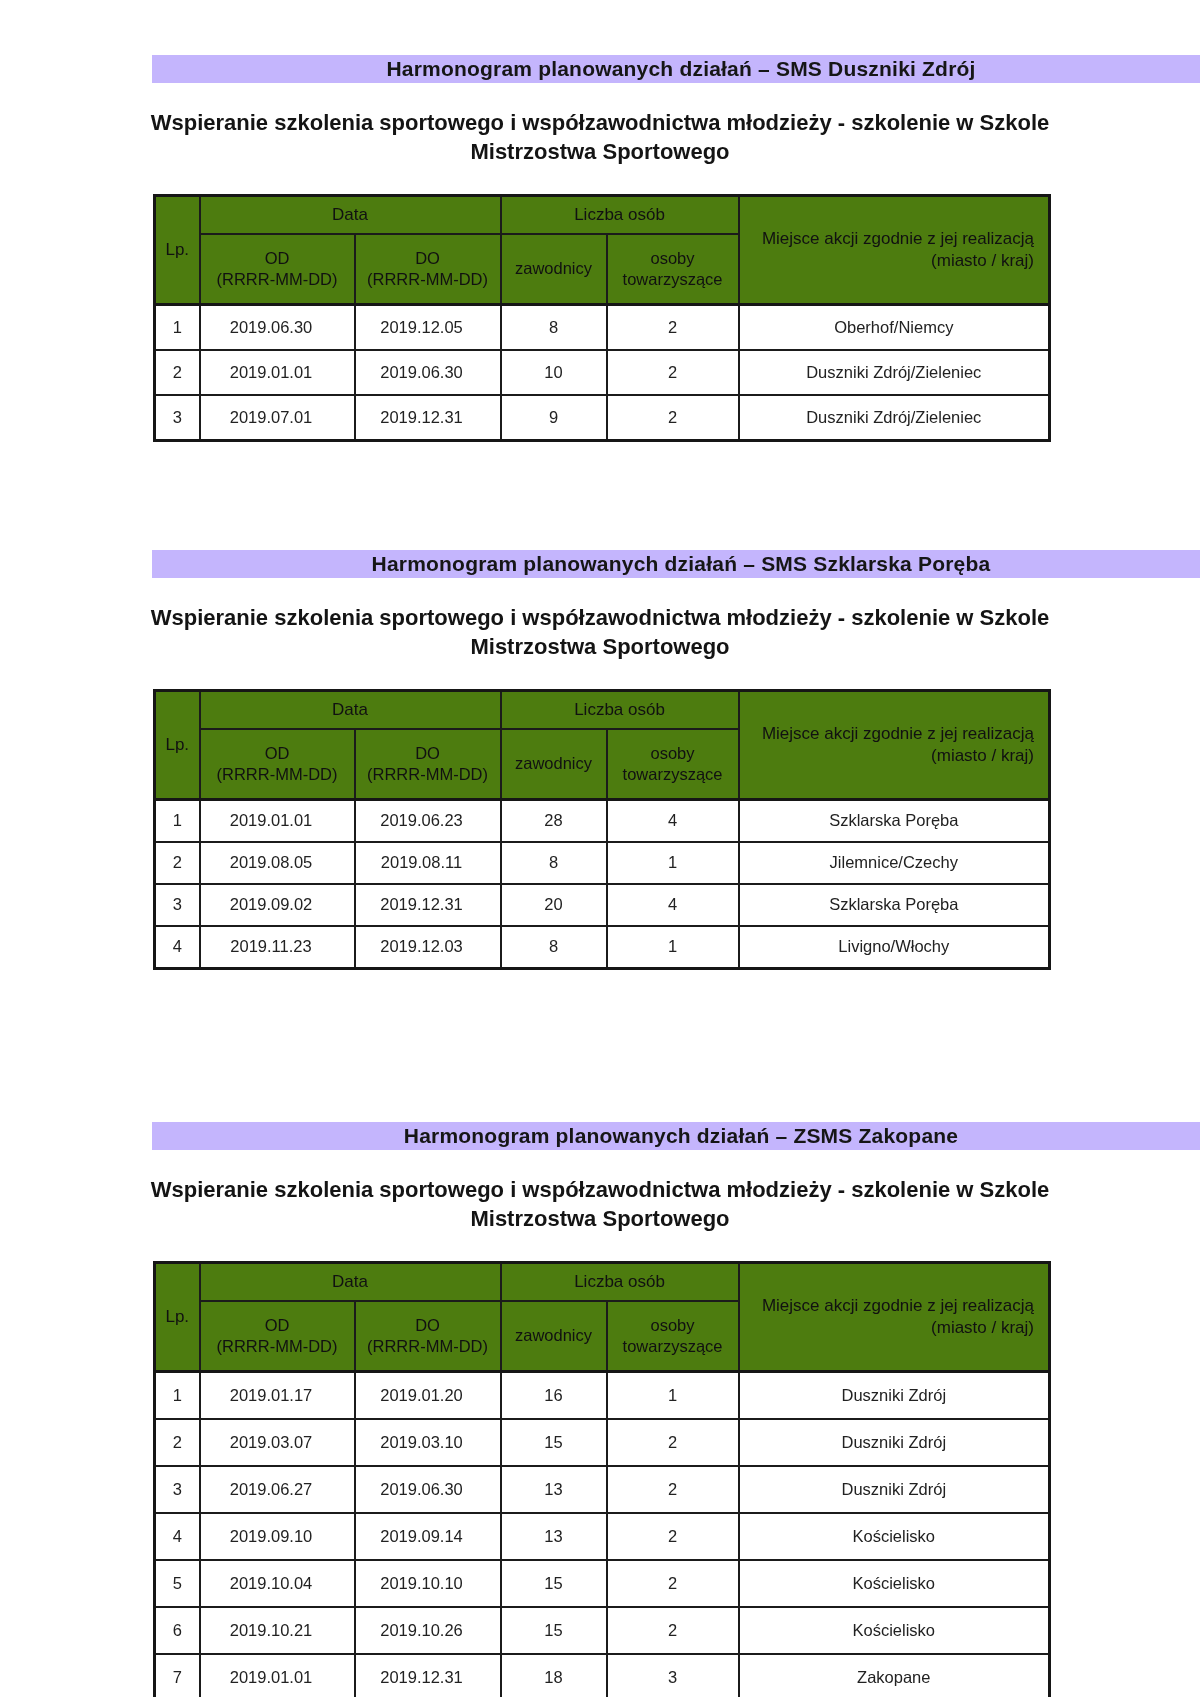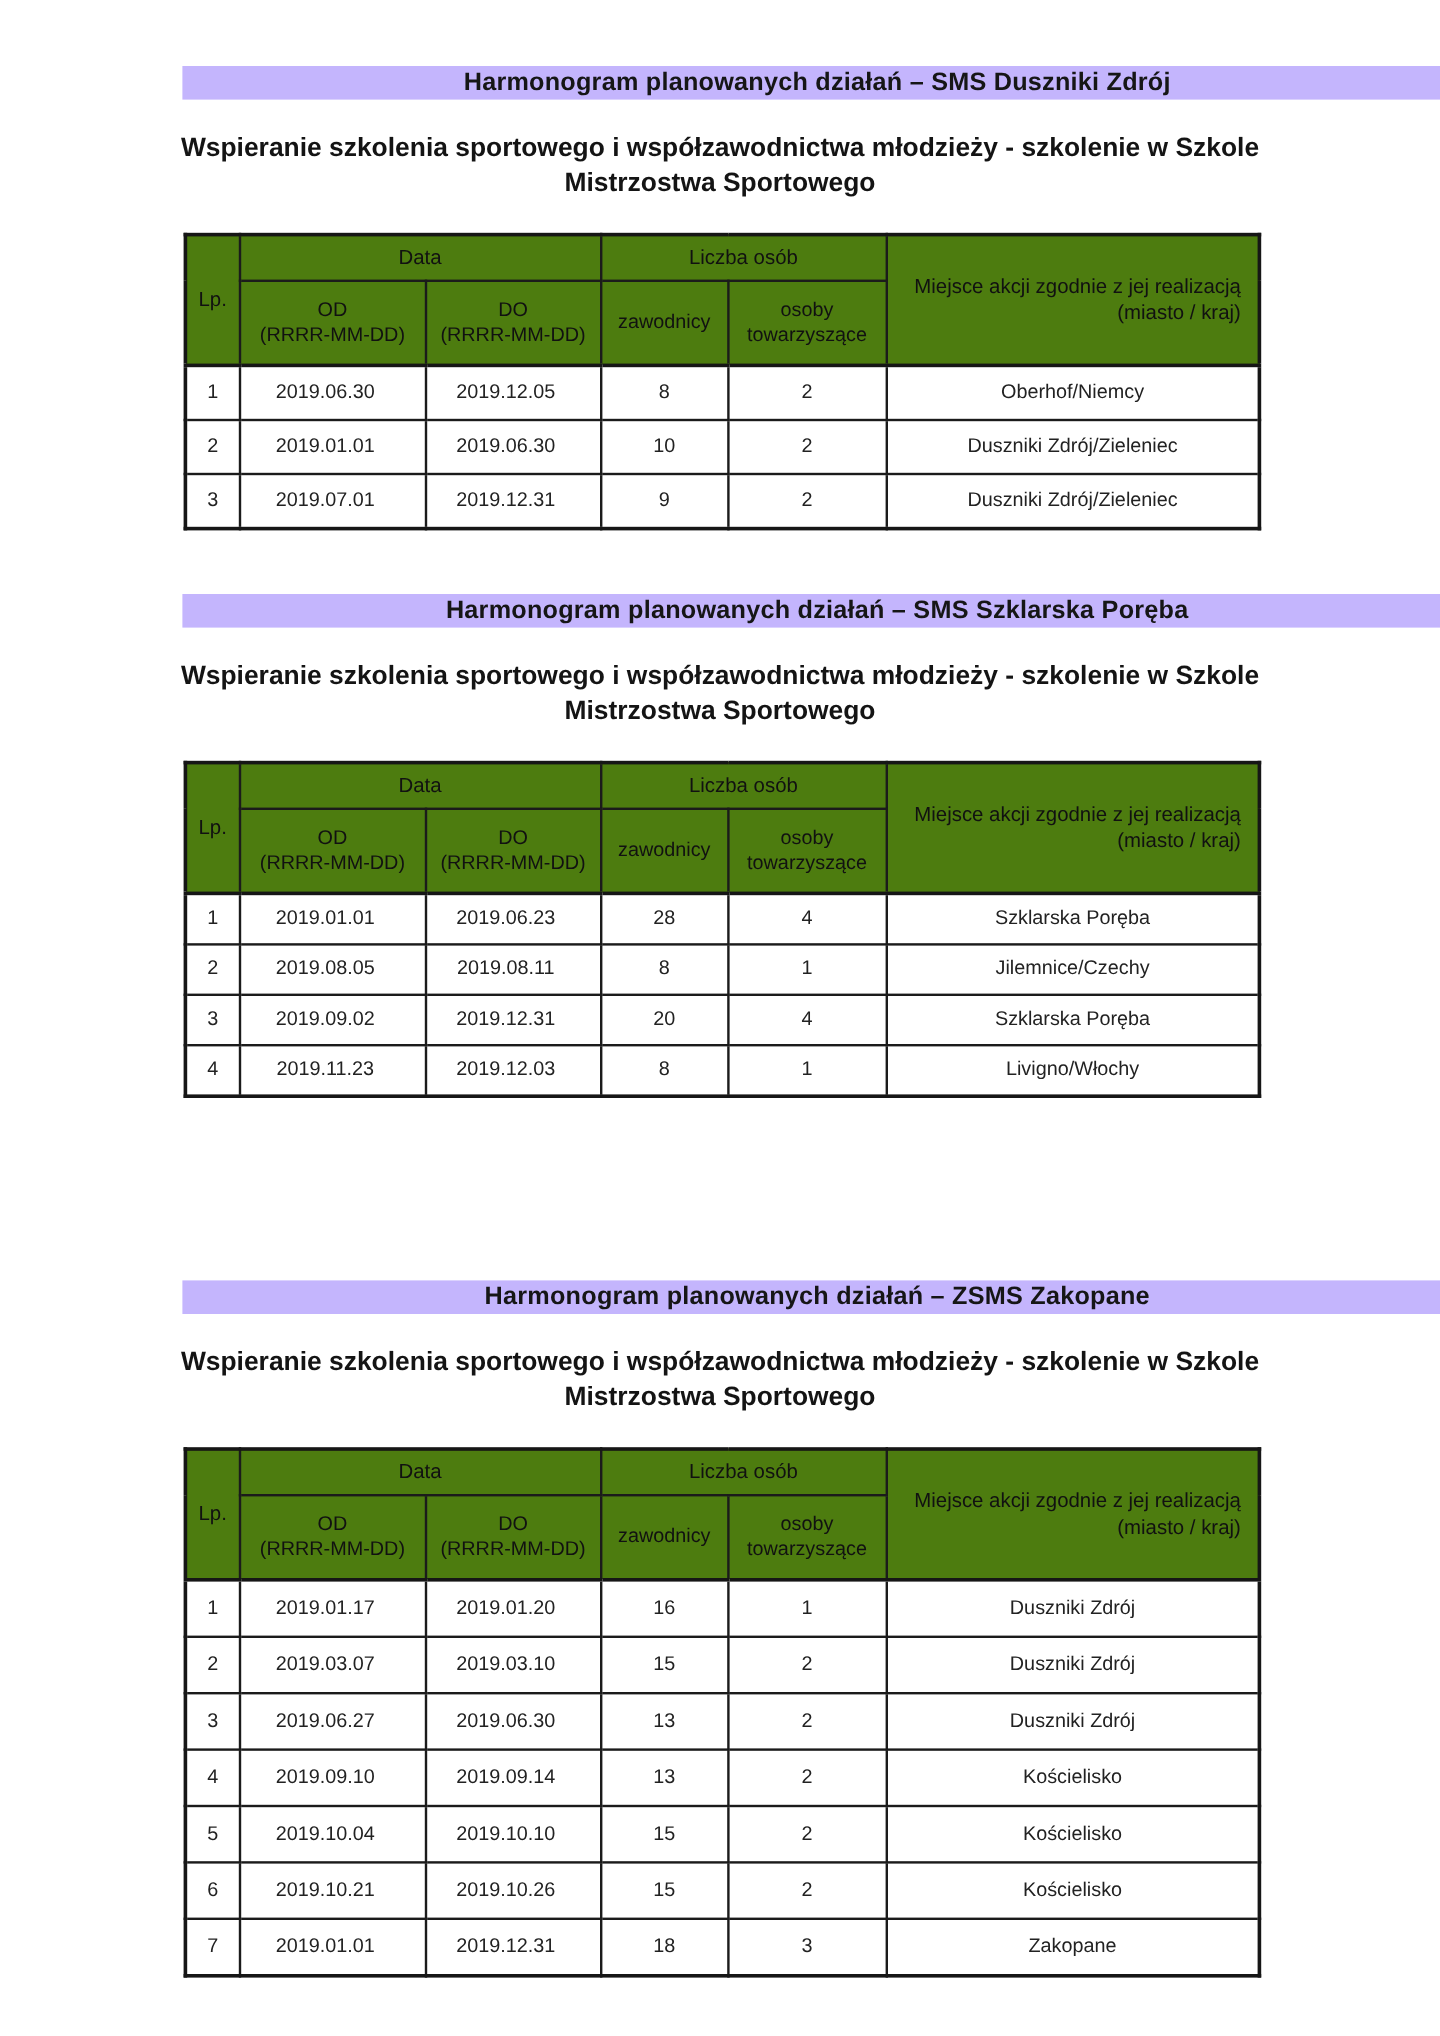--- a/index.html
+++ b/index.html
@@ -4,21 +4,21 @@
 <style>
   html, body { margin:0; padding:0; }
   body {
     width:1200px; height:1697px; background:#ffffff;
     font-family:"Liberation Sans", sans-serif; color:#1c1c1c;
     -webkit-font-smoothing:antialiased;
   }
   .page { position:relative; width:1200px; height:1697px; overflow:hidden; }
   .block { position:relative; }
   .block.s1 { padding-top:55px; }
-  .block.s2 { padding-top:53px; }
+  .block.s2 { padding-top:108px; }
   .block.s3 { padding-top:152px; }
   .title-strip {
     margin-left:152px; width:1058px; height:28px; background:#c4b5fd;
     display:flex; align-items:center; justify-content:center;
     font-weight:bold; font-size:21px; color:#161616; letter-spacing:0.2px;
   }
   .subtitle {
     margin:25px 0 0 150px; width:900px; text-align:center;
     font-weight:bold; font-size:22px; line-height:1.34; color:#141414;
   }

